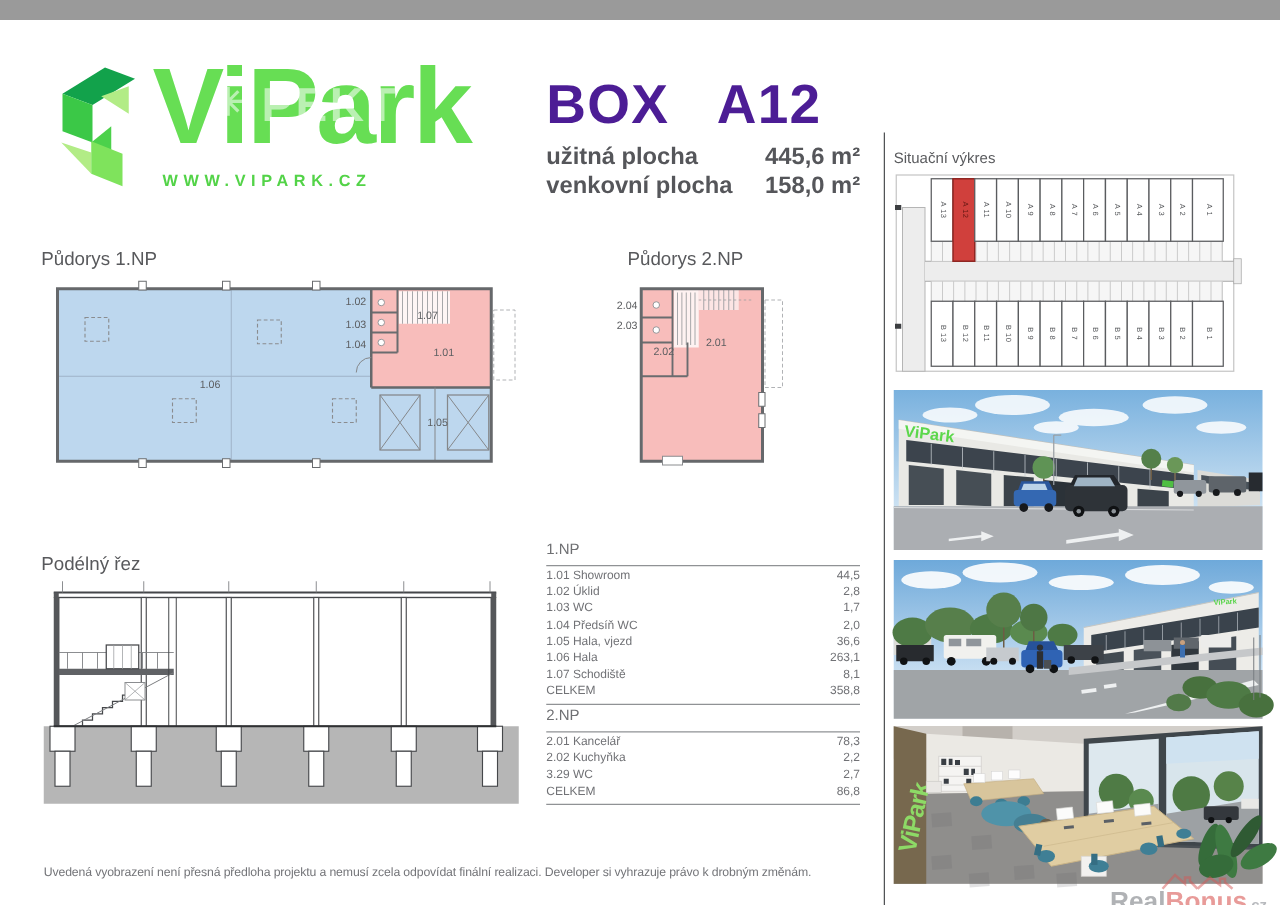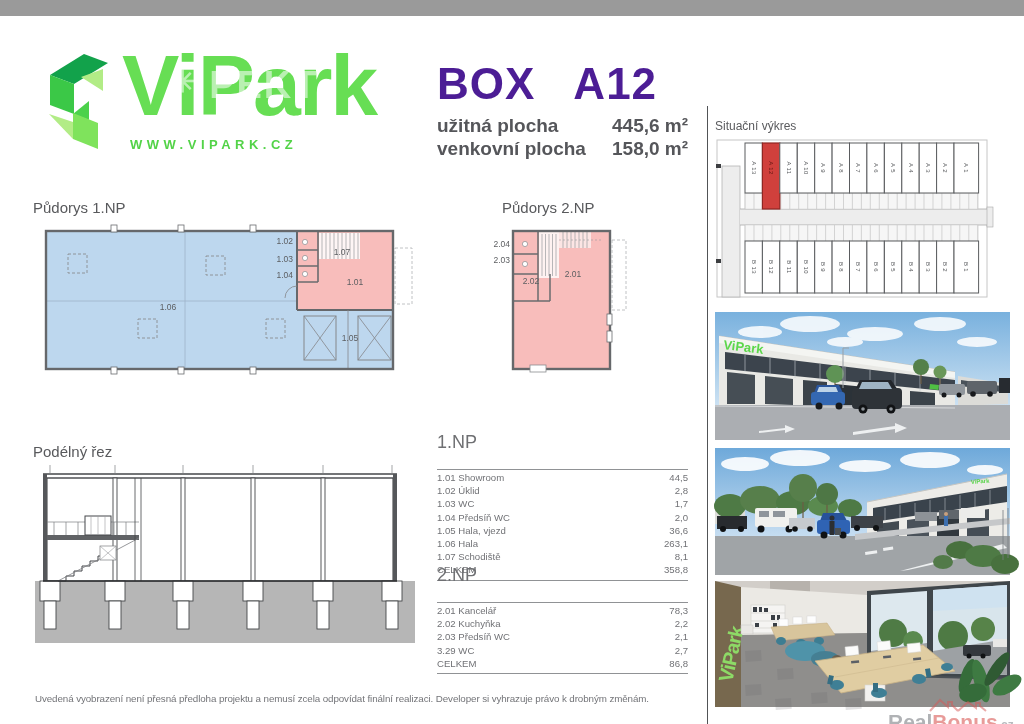--- a/index.html
+++ b/index.html
@@ -28,21 +28,21 @@
   .situ-title{position:absolute;left:715px;top:103px;width:296px;font-size:12px;color:#5a5b5e}
   .situ-label{font-size:6px;fill:#55575a;letter-spacing:.4px}
   .situ-label-hl{fill:#641713}
 
   
   .plan-title{position:absolute;font-size:15px;color:#58595c}
   .plabel{font-size:8.5px;fill:#5c5e61}
 
   
   .area-table{position:absolute;width:251px;color:#6f7073}
-  .ttitle{font-size:18px;border-bottom:1px solid #909295;padding-bottom:16px}
+  .ttitle{font-size:12px;border-bottom:1px solid #909295;padding-bottom:6px}
   .trows{border-bottom:1px solid #909295;padding:2px 0}
   .trow{display:flex;justify-content:space-between;align-items:flex-start;height:13.2px;font-size:9.6px;color:#717276}
   .trow .tval{text-align:right}
 
   .disclaimer{position:absolute;left:35px;top:677px;font-size:9.8px;color:#737478;white-space:nowrap;letter-spacing:-.1px}
 
   
   .realbonus{position:absolute;left:888px;top:681px;width:130px;height:38px}
   .rb-text{position:absolute;left:0;top:13px;font-weight:bold;font-size:21px;letter-spacing:0;white-space:nowrap}
   .rb-gray{color:rgba(150,152,156,.75)}
@@ -303,24 +303,20 @@
     <div class="trows">
         <div class="trow">
           <span class="tname">2.01 Kancelář</span>
           <span class="tval">78,3</span>
         </div>
         <div class="trow">
           <span class="tname">2.02 Kuchyňka</span>
           <span class="tval">2,2</span>
         </div>
         <div class="trow">
-          <span class="tname">2.03 Předsíň WC</span>
-          <span class="tval">2,1</span>
-        </div>
-        <div class="trow">
           <span class="tname">3.29 WC</span>
           <span class="tval">2,7</span>
         </div>
         <div class="trow total">
           <span class="tname">CELKEM</span>
           <span class="tval">86,8</span>
         </div>
       </div>
   </div>
 

